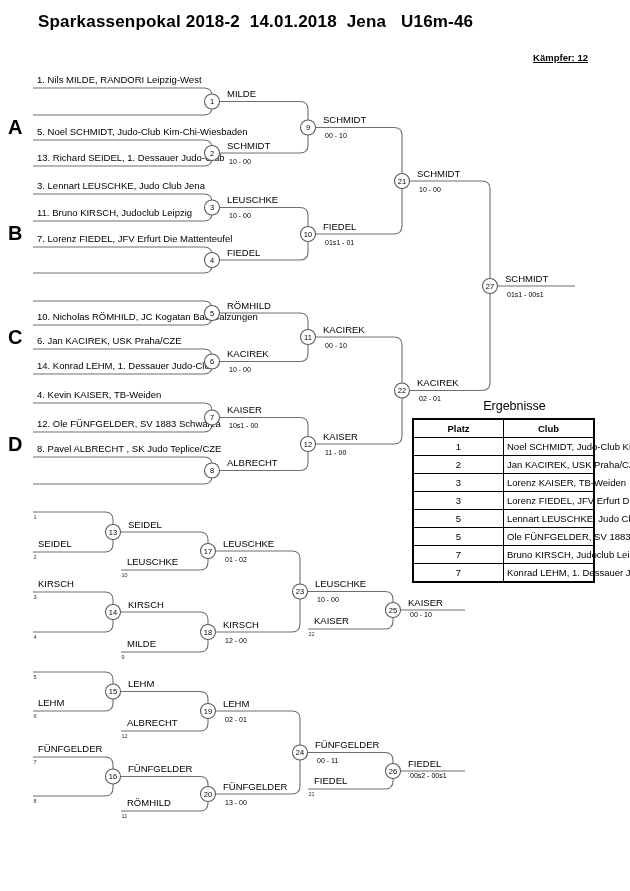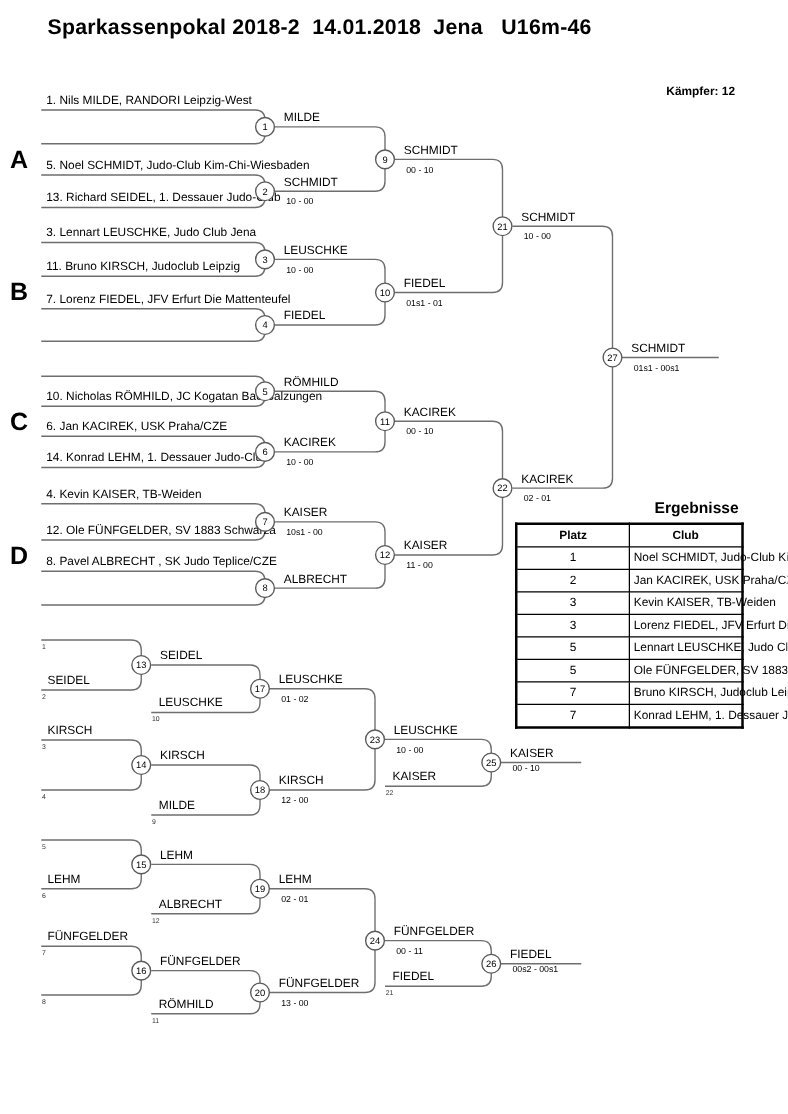--- a/index.html
+++ b/index.html
@@ -2,31 +2,31 @@
 <html><head>
 <meta charset="utf-8">
 <style>
   html,body{margin:0;padding:0;}
   body{
     width:630px;height:891px;position:relative;background:#fff;overflow:hidden;
     font-family:"Liberation Sans", sans-serif;color:#000;
   }
   .abs{position:absolute;}
   #title{left:38px;top:12px;font-size:17px;font-weight:bold;white-space:pre;letter-spacing:.2px;}
-  #fighters{right:42px;top:68px;font-size:9.5px;font-weight:bold;}
+  #fighters{right:42px;top:52px;font-size:9.5px;font-weight:bold;text-decoration:underline;}
   svg{position:absolute;left:0;top:0;}
   svg text{fill:#000;}
   .lnk{fill:none;stroke:#6e6e6e;stroke-width:1.1;}
   .cir{fill:#fff;stroke:#5a5a5a;stroke-width:1.1;}
   .t9{font-size:9.5px;}
   .sc{font-size:7px;}
   .cn{font-size:7.5px;text-anchor:middle;}
   .rf{font-size:5.5px;fill:#333;}
   .pool{font-size:20px;font-weight:bold;}
-  #ergh{left:408px;top:399px;width:183px;text-align:right;font-size:12.5px;font-weight:bold;}
+  #ergh{left:423px;top:399px;width:183px;text-align:center;font-size:12.5px;font-weight:normal;}
   #ergwrap{left:412px;top:418px;}
   table{border-collapse:collapse;table-layout:fixed;width:183px;background:transparent;}
   table,td,th{border:1.4px solid #000;}
   table{border-width:2.2px;}
   th,td{height:17px;padding:0 3px;font-size:9.5px;overflow:visible;}
   th{font-weight:bold;text-align:center;}
   td.platz{width:38px;text-align:center;}
   td.name{white-space:nowrap;}
 </style>
 </head>
@@ -231,21 +231,21 @@
     <tr>
           <td class="platz">1</td>
           <td class="name">Noel SCHMIDT, Judo-Club Kim-Chi-Wiesbaden</td>
         </tr>
     <tr>
           <td class="platz">2</td>
           <td class="name">Jan KACIREK, USK Praha/CZE</td>
         </tr>
     <tr>
           <td class="platz">3</td>
-          <td class="name">Kevin KAISER, TB-Weiden</td>
+          <td class="name">Lorenz KAISER, TB-Weiden</td>
         </tr>
     <tr>
           <td class="platz">3</td>
           <td class="name">Lorenz FIEDEL, JFV Erfurt Die Mattenteufel</td>
         </tr>
     <tr>
           <td class="platz">5</td>
           <td class="name">Lennart LEUSCHKE, Judo Club Jena</td>
         </tr>
     <tr>

